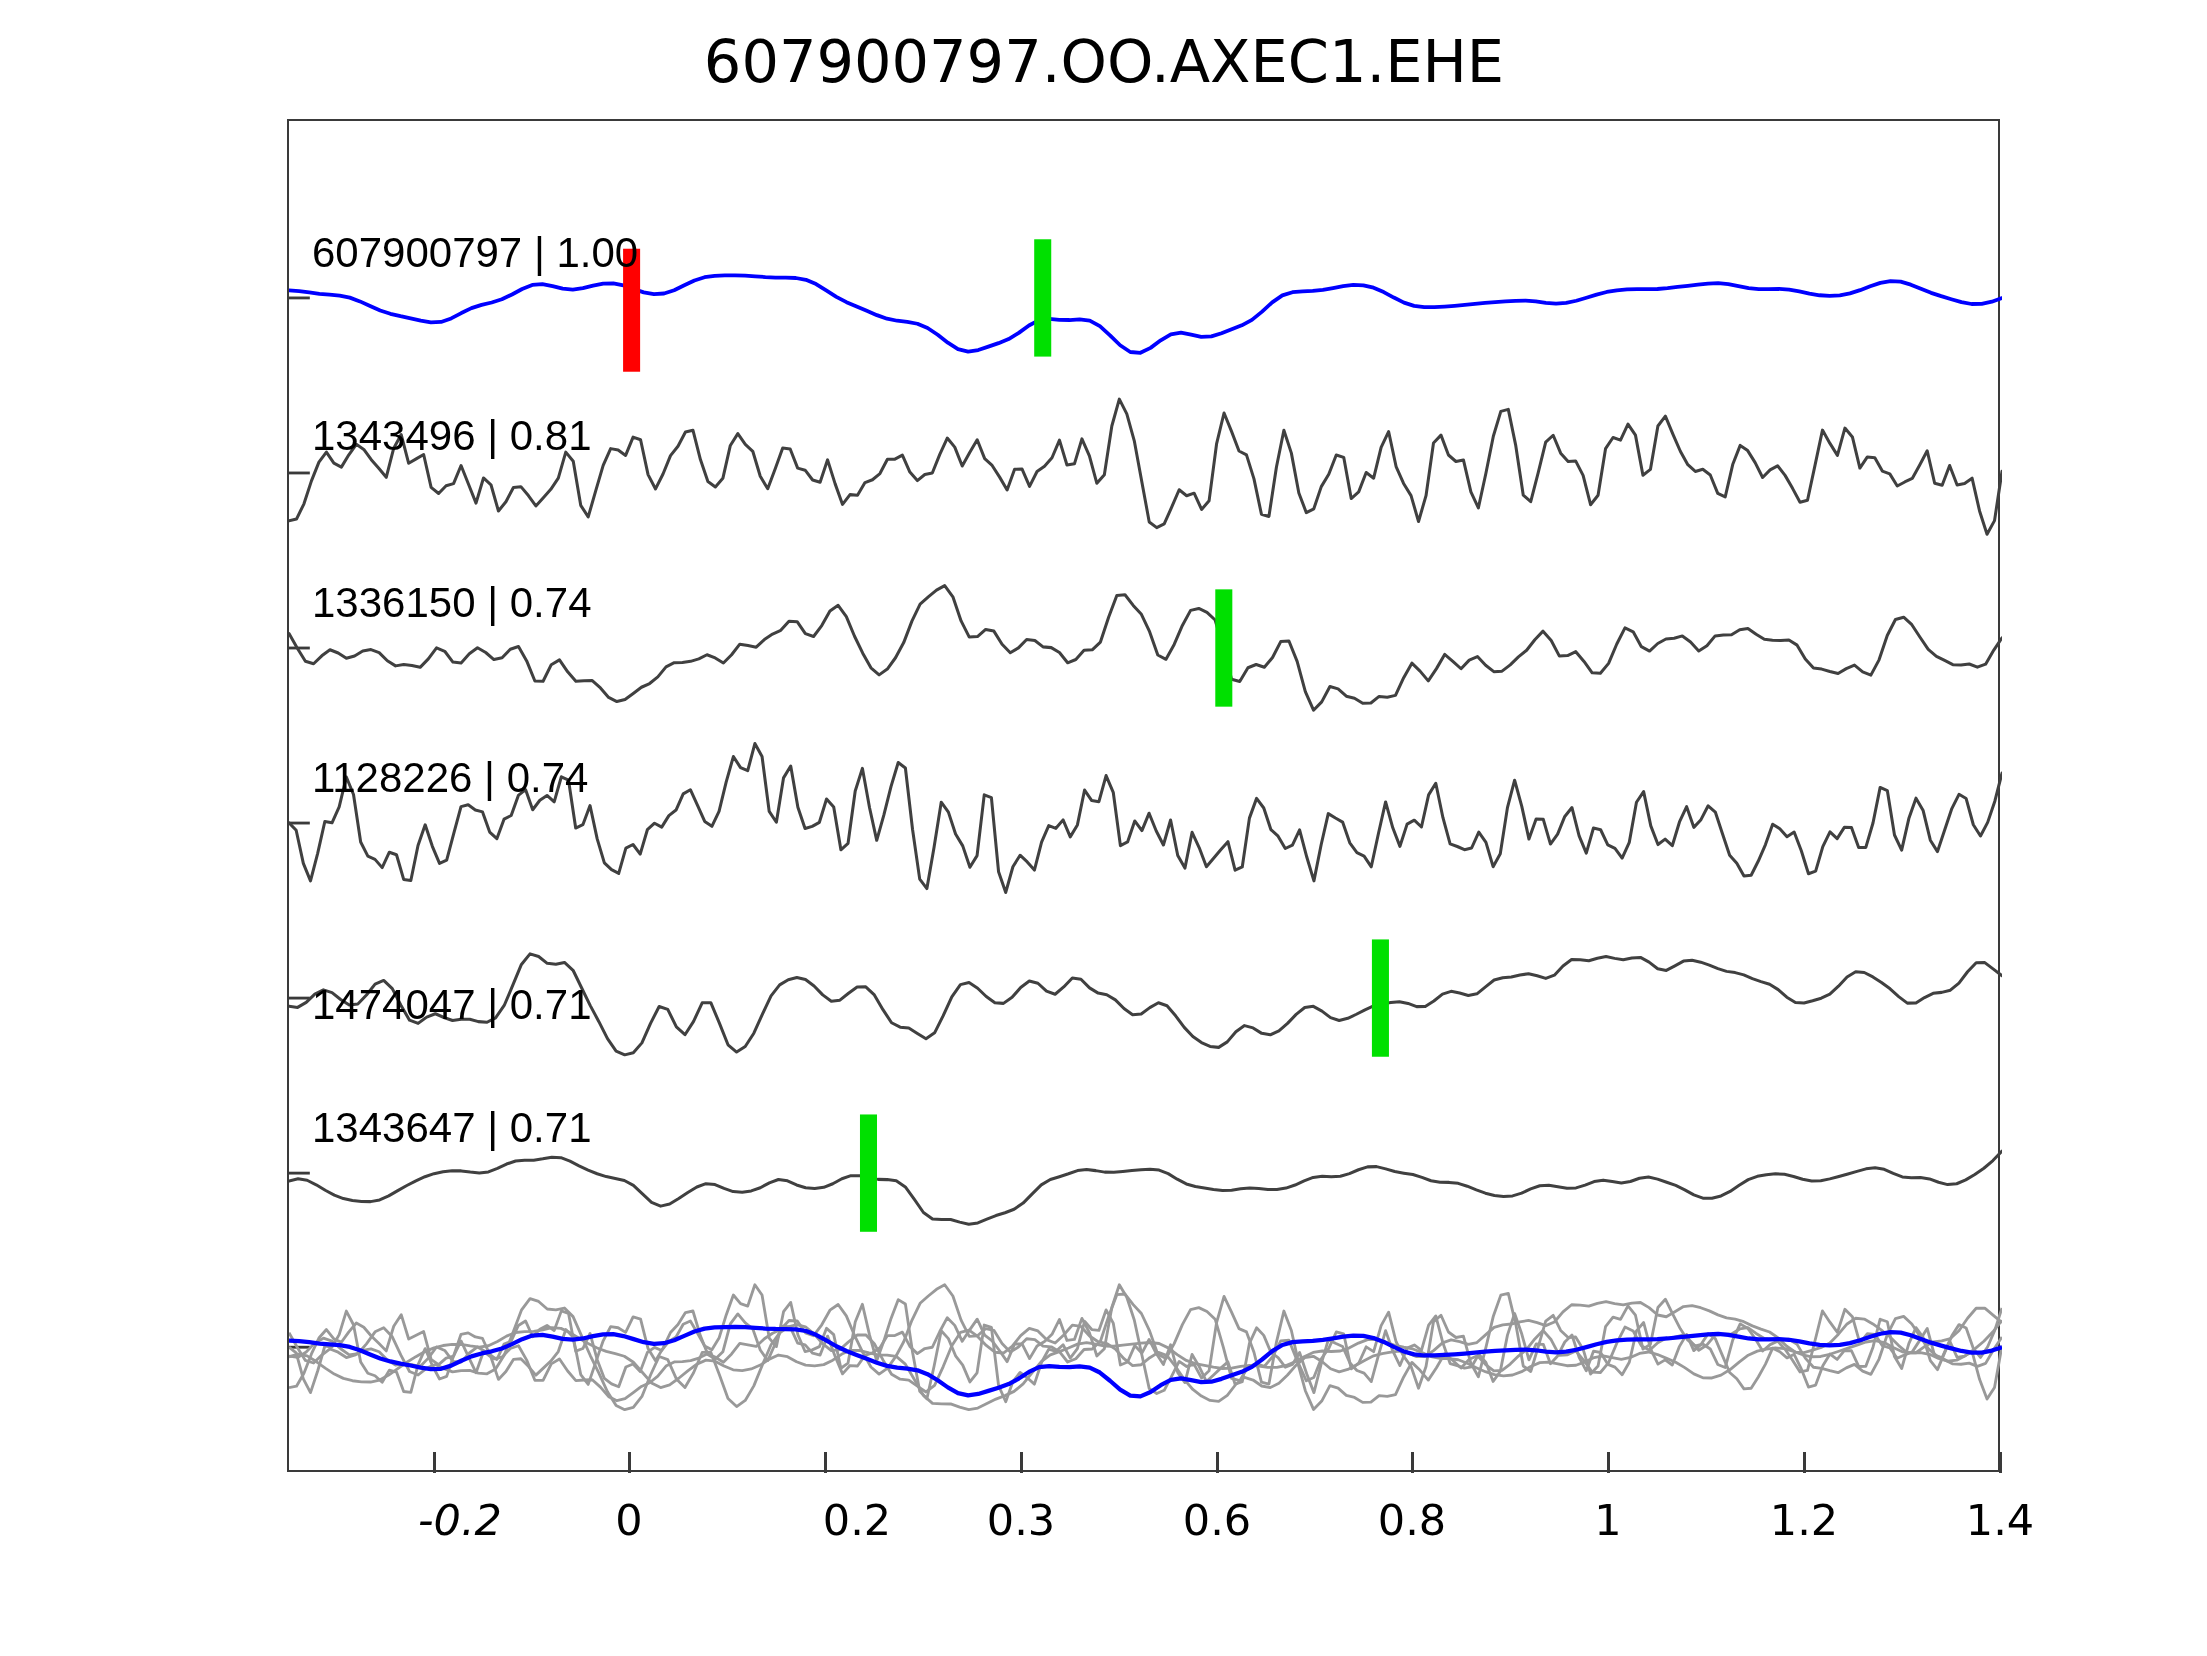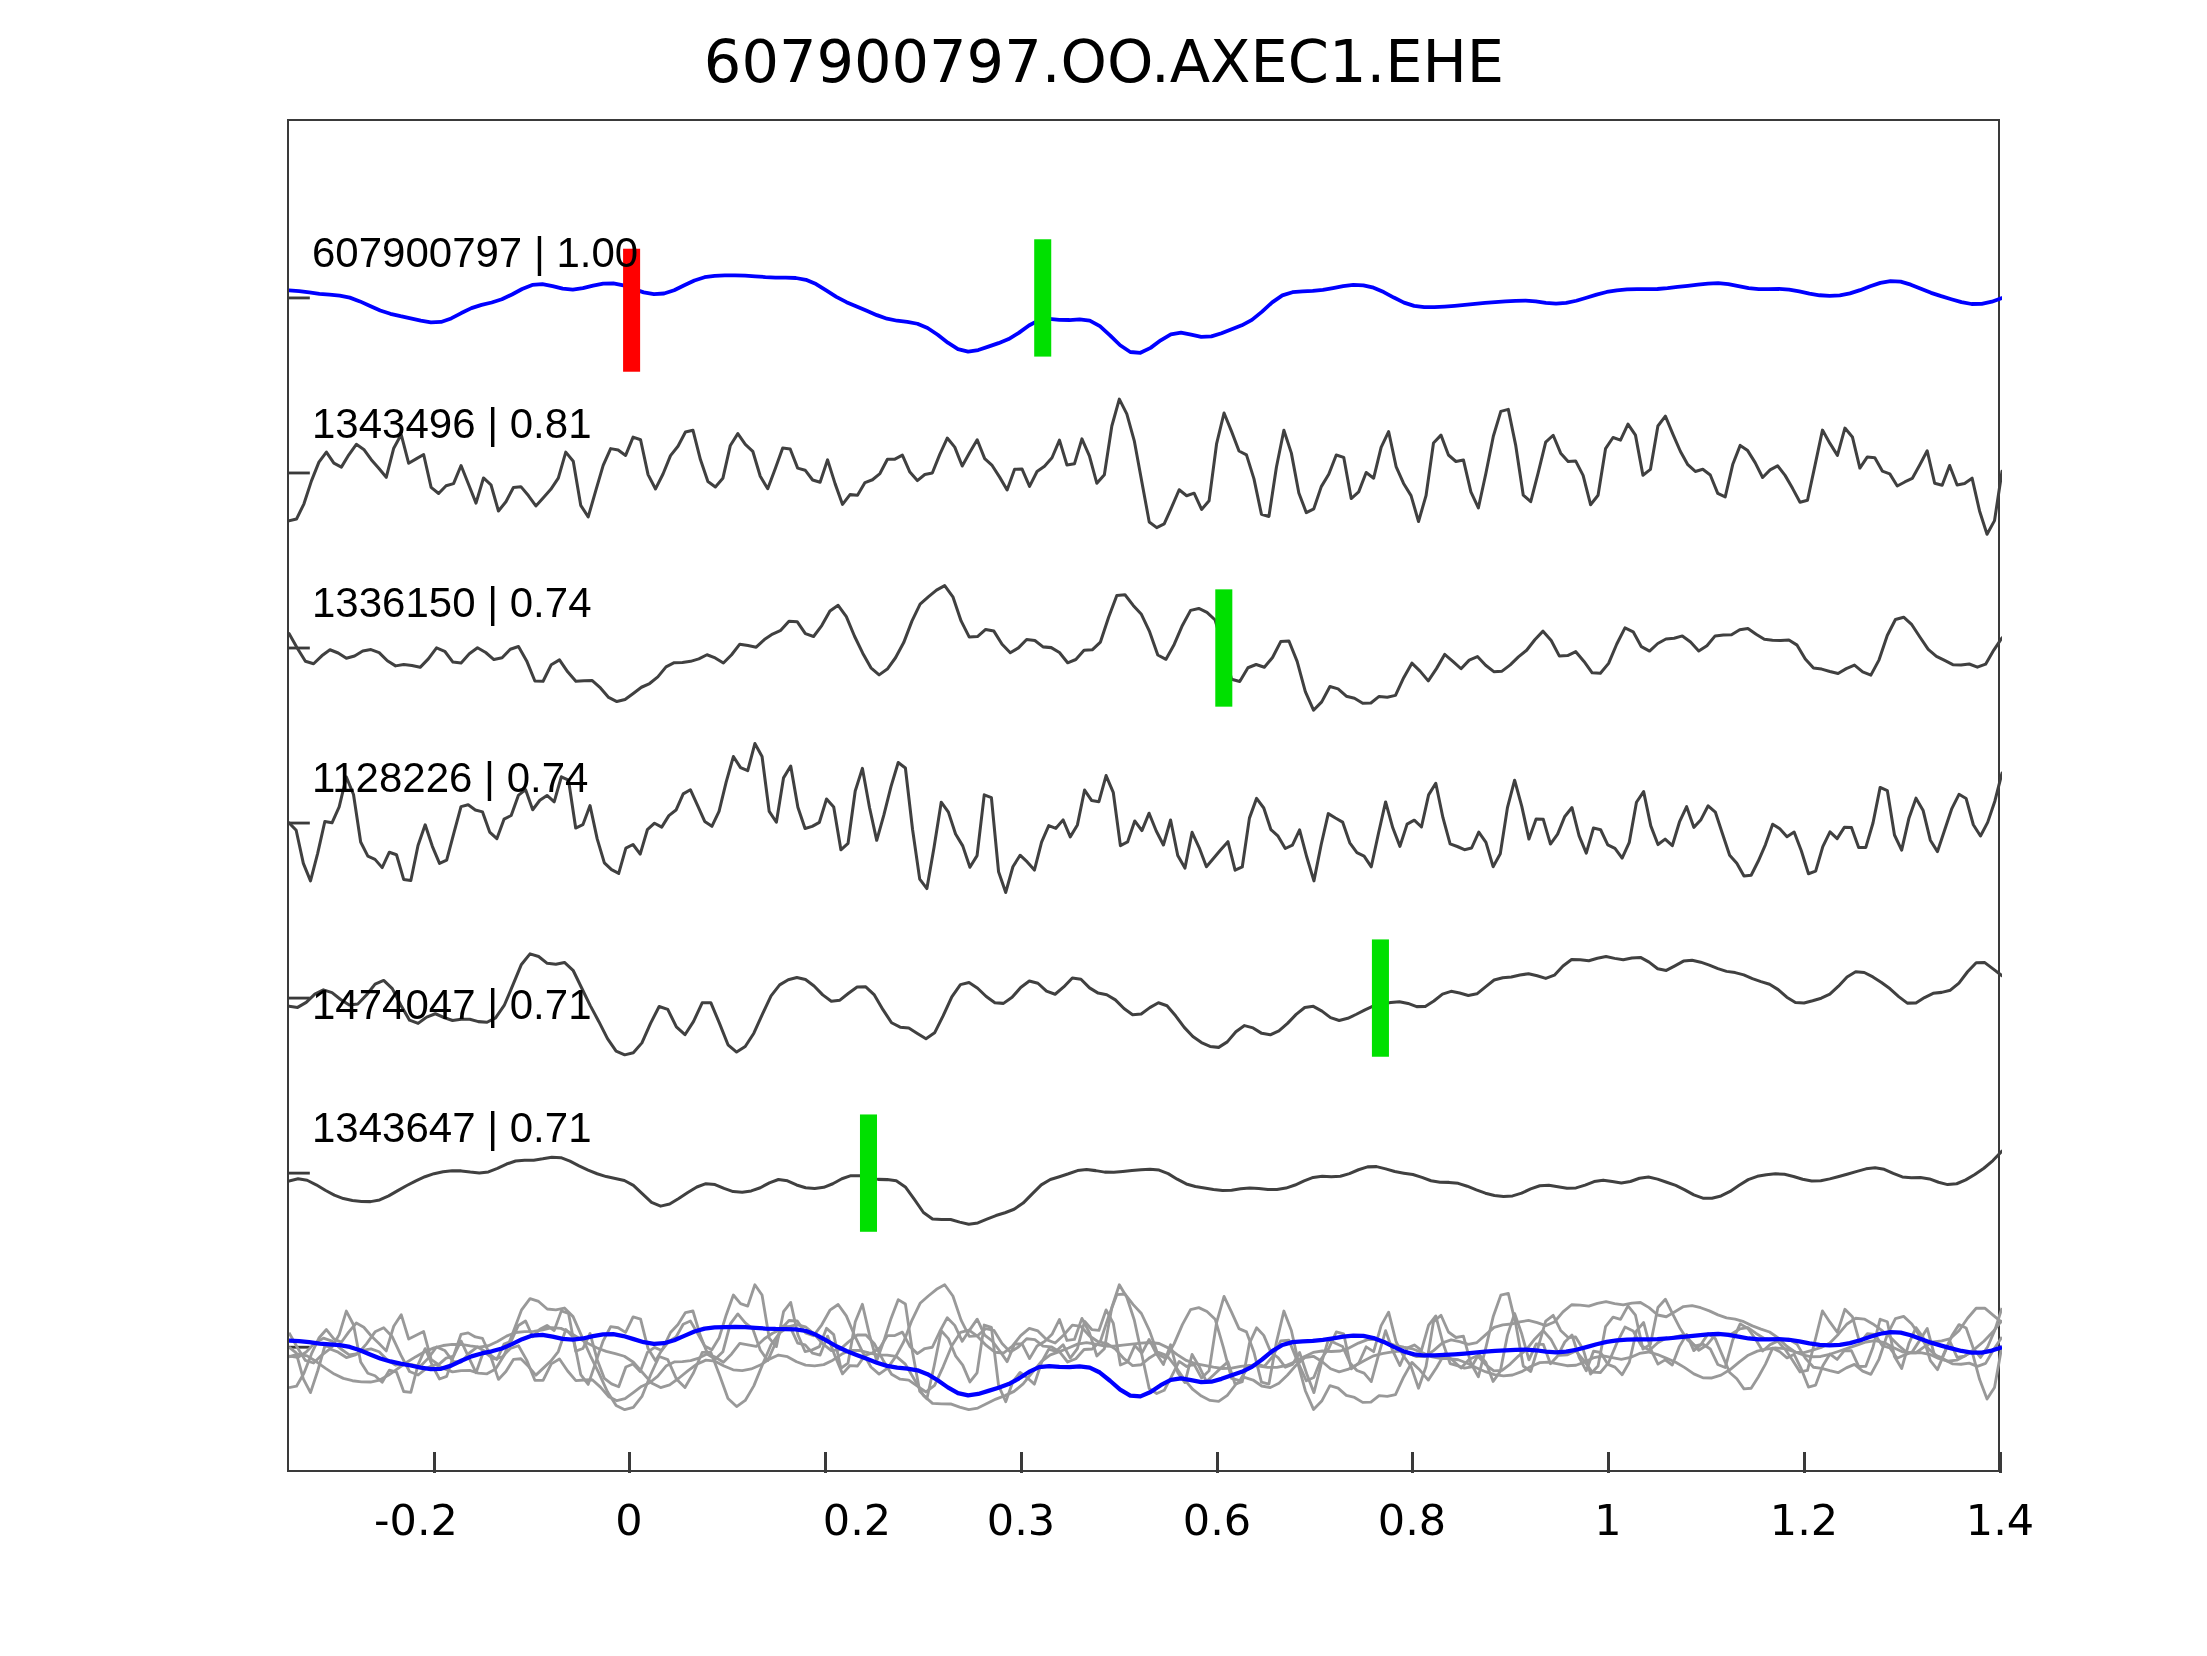--- a/index.html
+++ b/index.html
@@ -117,29 +117,29 @@
           <path d="M0.00 1280.67L8.66 1296.01L17.32 1309.97L25.98 1312.67L34.64 1304.25L43.30 1297.86L51.96 1301.26L60.62 1306.89L69.28 1304.49L77.94 1299.24L86.60 1297.67L95.26 1300.81L103.92 1309.47L112.58 1314.88L121.24 1313.48L129.90 1314.52L138.56 1316.42L147.22 1307.52L155.89 1295.80L164.55 1299.45L173.21 1310.88L181.87 1311.73L190.53 1302.12L199.19 1295.71L207.85 1300.74L216.51 1308.20L225.17 1306.36L233.83 1297.36L242.49 1294.46L251.15 1309.64L259.81 1330.91L268.47 1331.09L277.13 1313.63L285.79 1308.50L294.45 1321.19L303.11 1331.24L311.77 1330.67L320.43 1330.35L329.09 1338.16L337.75 1348.23L346.41 1352.56L355.07 1350.38L363.73 1344.03L372.39 1337.48L381.05 1333.56L389.71 1326.51L398.37 1315.91L407.03 1311.54L415.69 1311.24L424.35 1310.10L433.01 1307.48L441.67 1303.11L450.33 1306.48L459.00 1311.89L467.66 1303.12L476.32 1291.92L484.98 1293.47L493.64 1295.17L502.30 1287.06L510.96 1281.27L519.62 1277.32L528.28 1267.73L536.94 1268.17L545.60 1280.77L554.26 1283.85L562.92 1272.32L571.58 1256.86L580.24 1250.82L588.90 1262.90L597.56 1283.56L606.22 1301.45L614.88 1316.93L623.54 1324.40L632.20 1318.28L640.86 1306.29L649.52 1290.27L658.18 1267.59L666.84 1249.59L675.50 1241.89L684.16 1234.78L692.82 1230.00L701.48 1241.86L710.14 1267.36L718.80 1284.46L727.46 1283.94L736.12 1276.38L744.78 1278.12L753.44 1292.05L762.11 1300.96L770.77 1295.83L779.43 1287.05L788.09 1288.04L796.75 1294.80L805.41 1295.60L814.07 1300.78L822.73 1311.62L831.39 1308.16L840.05 1298.41L848.71 1297.87L857.37 1289.69L866.03 1263.44L874.69 1240.42L883.35 1239.75L892.01 1251.01L900.67 1260.38L909.33 1278.76L917.99 1303.41L926.65 1307.92L935.31 1292.22L943.97 1272.15L952.63 1256.25L961.29 1254.16L969.95 1258.27L978.61 1266.38L987.27 1296.26L995.93 1329.00L1004.59 1331.34L1013.25 1316.83L1021.91 1313.44L1030.57 1316.31L1039.23 1306.07L1047.89 1289.24L1056.56 1288.65L1065.22 1310.15L1073.88 1342.00L1082.54 1361.74L1091.20 1352.90L1099.86 1336.65L1108.52 1339.23L1117.18 1346.95L1125.84 1349.09L1134.50 1354.33L1143.16 1354.08L1151.82 1347.14L1160.48 1347.96L1169.14 1346.04L1177.80 1327.41L1186.46 1312.02L1195.12 1320.41L1203.78 1330.75L1212.44 1317.79L1221.10 1302.79L1229.76 1310.06L1238.42 1317.92L1247.08 1308.79L1255.74 1305.06L1264.40 1314.30L1273.06 1320.98L1281.72 1320.46L1290.38 1313.81L1299.04 1305.31L1307.70 1298.35L1316.36 1287.27L1325.02 1278.18L1333.68 1288.15L1342.34 1304.56L1351.00 1304.03L1359.67 1299.87L1368.33 1310.18L1376.99 1322.24L1385.65 1322.70L1394.31 1312.25L1402.97 1291.75L1411.63 1274.70L1420.29 1278.83L1428.95 1294.58L1437.61 1299.21L1446.27 1291.23L1454.93 1286.48L1463.59 1285.62L1472.25 1283.22L1480.91 1289.63L1489.57 1299.15L1498.23 1293.61L1506.89 1283.19L1515.55 1282.28L1524.21 1281.98L1532.87 1276.67L1541.53 1275.28L1550.19 1281.45L1558.85 1286.79L1567.51 1287.75L1576.17 1288.06L1584.83 1287.61L1593.49 1292.99L1602.15 1307.55L1610.81 1317.20L1619.47 1318.30L1628.13 1320.78L1636.79 1322.91L1645.45 1317.82L1654.11 1314.10L1662.78 1321.22L1671.44 1324.67L1680.10 1308.52L1688.76 1282.81L1697.42 1265.82L1706.08 1263.41L1714.74 1271.40L1723.40 1284.59L1732.06 1297.49L1740.72 1304.81L1749.38 1309.11L1758.04 1313.63L1766.70 1314.02L1775.36 1312.89L1784.02 1316.26L1792.68 1313.05L1801.34 1298.22L1810.00 1285.20" fill="none" stroke="#999999" stroke-width="3" stroke-linejoin="round"></path>
           <path d="M0.00 1295.88L7.57 1302.00L15.15 1329.52L22.72 1344.01L30.29 1321.15L37.87 1294.70L45.44 1295.78L53.01 1282.65L60.59 1257.77L68.16 1272.26L75.73 1311.73L83.31 1323.50L90.88 1326.16L98.45 1333.02L106.03 1320.23L113.60 1322.29L121.17 1342.82L128.74 1343.66L136.32 1314.60L143.89 1297.49L151.46 1315.31L159.04 1329.55L166.61 1326.78L174.18 1304.38L181.76 1282.34L189.33 1280.86L196.90 1285.17L204.48 1286.75L212.05 1303.48L219.62 1309.02L227.20 1292.79L234.77 1289.73L242.34 1273.04L249.92 1268.23L257.49 1284.93L265.06 1277.07L272.64 1273.08L280.21 1278.38L287.78 1257.58L295.36 1260.41L302.93 1300.19L310.50 1297.39L318.08 1281.47L325.65 1309.18L333.22 1329.04L340.79 1334.73L348.37 1337.84L355.94 1316.88L363.51 1313.79L371.09 1321.80L378.66 1301.54L386.23 1296.14L393.81 1299.42L401.38 1289.85L408.95 1285.18L416.53 1271.80L424.10 1268.33L431.67 1281.32L439.25 1294.69L446.82 1298.70L454.39 1286.31L461.97 1261.85L469.54 1240.80L477.11 1249.93L484.69 1252.54L492.26 1230.00L499.83 1240.76L507.41 1286.36L514.98 1295.35L522.55 1258.46L530.13 1248.68L537.70 1282.83L545.27 1300.58L552.85 1298.77L560.42 1295.40L567.99 1276.03L575.56 1282.72L583.14 1318.20L590.71 1312.80L598.28 1269.34L605.86 1250.57L613.43 1283.28L621.00 1310.34L628.58 1289.27L636.15 1265.56L643.72 1245.73L651.30 1250.28L658.87 1301.34L666.44 1342.57L674.02 1350.43L681.59 1316.05L689.16 1278.68L696.74 1286.95L704.31 1305.10L711.88 1314.96L719.46 1332.68L727.03 1323.04L734.60 1272.57L742.18 1274.92L749.75 1336.43L757.32 1353.64L764.90 1332.27L772.47 1322.72L780.04 1328.30L787.62 1335.06L795.19 1311.89L802.76 1298.09L810.33 1300.40L817.91 1293.37L825.48 1307.49L833.05 1297.55L840.63 1268.58L848.20 1277.32L855.77 1278.25L863.35 1256.58L870.92 1270.49L878.49 1314.77L886.07 1311.68L893.64 1294.26L901.21 1302.31L908.79 1287.82L916.36 1302.62L923.93 1314.24L931.51 1293.47L939.08 1322.94L946.65 1333.42L954.23 1303.66L961.80 1316.53L969.37 1332.30L976.95 1325.31L984.52 1318.10L992.09 1311.48L999.67 1335.18L1007.24 1332.46L1014.81 1291.90L1022.38 1275.53L1029.96 1283.49L1037.53 1301.49L1045.10 1306.94L1052.68 1317.13L1060.25 1314.29L1067.82 1301.59L1075.40 1324.24L1082.97 1343.99L1090.54 1314.22L1098.12 1288.17L1105.69 1291.84L1113.26 1295.19L1120.84 1312.46L1128.41 1320.57L1135.98 1323.44L1143.56 1332.34L1151.13 1304.72L1158.70 1278.46L1166.28 1299.96L1173.85 1315.34L1181.42 1296.92L1189.00 1293.64L1196.57 1299.29L1204.14 1272.60L1211.72 1262.94L1219.29 1291.57L1226.86 1313.30L1234.44 1315.48L1242.01 1318.11L1249.58 1316.72L1257.15 1303.48L1264.73 1312.03L1272.30 1332.24L1279.87 1321.54L1287.45 1283.20L1295.02 1260.43L1302.59 1282.11L1310.17 1309.31L1317.74 1292.56L1325.31 1292.94L1332.89 1313.44L1340.46 1305.20L1348.03 1290.51L1355.61 1283.14L1363.18 1306.68L1370.75 1320.93L1378.33 1300.15L1385.90 1301.57L1393.47 1314.08L1401.05 1317.06L1408.62 1325.12L1416.19 1311.95L1423.77 1278.70L1431.34 1269.88L1438.91 1298.34L1446.49 1313.88L1454.06 1309.38L1461.63 1314.81L1469.21 1295.09L1476.78 1282.43L1484.35 1299.58L1491.92 1293.20L1499.50 1281.64L1507.07 1286.91L1514.64 1304.84L1522.22 1322.71L1529.79 1329.37L1537.36 1339.98L1544.94 1339.33L1552.51 1327.54L1560.08 1313.85L1567.66 1296.99L1575.23 1300.77L1582.80 1307.32L1590.38 1303.48L1597.95 1319.00L1605.52 1338.12L1613.10 1335.98L1620.67 1315.61L1628.24 1303.29L1635.82 1308.92L1643.39 1299.56L1650.96 1299.77L1658.54 1316.34L1666.11 1316.22L1673.68 1295.98L1681.26 1266.41L1688.83 1269.06L1696.40 1305.92L1703.97 1318.51L1711.55 1292.28L1719.12 1275.33L1726.69 1285.63L1734.27 1310.23L1741.84 1319.70L1749.41 1301.71L1756.99 1283.98L1764.56 1272.13L1772.13 1275.67L1779.71 1297.41L1787.28 1306.75L1794.85 1295.45L1802.43 1277.89L1810.00 1254.49" fill="none" stroke="#999999" stroke-width="3" stroke-linejoin="round"></path>
           <path d="M0.00 1305.44L9.10 1306.83L18.19 1301.03L27.29 1291.43L36.38 1286.48L45.48 1289.61L54.57 1297.61L63.67 1304.13L72.76 1302.91L81.86 1292.42L90.95 1279.74L100.05 1275.50L109.15 1284.98L118.24 1304.38L127.34 1321.69L136.43 1325.38L145.53 1318.12L154.62 1314.23L163.72 1318.57L172.81 1322.01L181.91 1320.66L191.01 1320.59L200.10 1323.37L209.20 1324.12L218.29 1318.93L227.39 1304.60L236.48 1281.01L245.58 1256.87L254.67 1244.58L263.77 1247.62L272.86 1255.63L281.96 1256.61L291.06 1254.60L300.15 1263.67L309.25 1284.24L318.34 1304.76L327.44 1323.42L336.53 1343.19L345.63 1357.54L354.72 1362.00L363.82 1359.52L372.91 1348.08L382.01 1325.38L391.11 1305.78L400.20 1309.09L409.30 1329.47L418.39 1338.60L427.49 1323.02L436.58 1301.52L445.68 1301.30L454.77 1325.09L463.87 1350.29L472.96 1358.74L482.06 1352.27L491.16 1336.85L500.25 1314.62L509.35 1293.41L518.44 1280.69L527.54 1274.60L536.63 1272.16L545.73 1274.40L554.82 1281.91L563.92 1292.30L573.02 1299.65L582.11 1298.45L591.21 1290.39L600.30 1283.12L609.40 1282.91L618.49 1292.36L627.59 1309.44L636.68 1324.66L645.78 1329.80L654.87 1330.75L663.97 1337.17L673.07 1343.30L682.16 1336.38L691.26 1316.44L700.35 1294.49L709.45 1280.36L718.54 1277.93L727.64 1284.57L736.73 1294.15L745.83 1301.31L754.92 1302.15L764.02 1295.14L773.12 1283.73L782.21 1276.13L791.31 1278.76L800.40 1287.96L809.50 1291.56L818.59 1283.07L827.69 1272.60L836.78 1274.06L845.88 1284.12L854.97 1290.19L864.07 1292.12L873.17 1298.04L882.26 1308.17L891.36 1315.39L900.45 1314.50L909.55 1307.10L918.64 1301.41L927.74 1304.96L936.83 1316.63L945.93 1330.03L955.03 1340.66L964.12 1347.67L973.22 1352.25L982.31 1353.31L991.41 1346.90L1000.50 1335.14L1009.60 1327.97L1018.69 1330.68L1027.79 1337.01L1036.88 1338.66L1045.98 1334.09L1055.08 1325.41L1064.17 1314.98L1073.27 1306.97L1082.36 1305.61L1091.46 1311.12L1100.55 1318.75L1109.65 1322.04L1118.74 1319.52L1127.84 1314.79L1136.93 1309.69L1146.03 1305.10L1155.13 1302.73L1164.22 1301.23L1173.32 1300.17L1182.41 1302.24L1191.51 1305.95L1200.60 1305.71L1209.70 1299.32L1218.79 1291.38L1227.89 1288.15L1236.98 1290.18L1246.08 1292.94L1255.18 1291.04L1264.27 1283.00L1273.37 1275.02L1282.46 1272.34L1291.56 1271.49L1300.65 1269.12L1309.75 1267.72L1318.84 1270.07L1327.94 1273.12L1337.04 1269.36L1346.13 1258.63L1355.23 1251.14L1364.32 1251.51L1373.42 1252.58L1382.51 1249.71L1391.61 1247.74L1400.70 1249.84L1409.80 1251.32L1418.89 1249.34L1427.99 1248.71L1437.09 1254.16L1446.18 1261.94L1455.28 1263.81L1464.37 1258.51L1473.47 1253.01L1482.56 1252.09L1491.66 1254.27L1500.75 1257.62L1509.85 1261.80L1518.94 1264.95L1528.04 1266.39L1537.14 1269.03L1546.23 1273.44L1555.33 1276.82L1564.42 1279.89L1573.52 1286.20L1582.61 1294.99L1591.71 1301.13L1600.80 1301.78L1609.90 1299.14L1618.99 1296.17L1628.09 1291.44L1637.19 1282.22L1646.28 1271.42L1655.38 1265.36L1664.47 1266.23L1673.57 1271.40L1682.66 1277.87L1691.76 1285.21L1700.85 1294.26L1709.95 1301.86L1719.05 1301.82L1728.14 1295.35L1737.24 1290.49L1746.33 1289.37L1755.43 1286.81L1764.52 1278.55L1773.62 1265.39L1782.71 1254.83L1791.81 1254.75L1800.90 1262.32L1810.00 1269.96" fill="none" stroke="#999999" stroke-width="3" stroke-linejoin="round"></path>
           <path d="M0.00 1306.10L9.58 1303.38L19.15 1305.18L28.73 1311.12L38.31 1318.16L47.88 1324.39L57.46 1328.92L67.04 1331.41L76.61 1332.61L86.19 1332.81L95.77 1330.70L105.34 1325.45L114.92 1318.58L124.50 1311.97L134.07 1305.97L143.65 1300.64L153.23 1296.68L162.80 1294.22L172.38 1292.94L181.96 1293.10L191.53 1294.66L201.11 1295.86L210.69 1294.44L220.26 1289.93L229.84 1284.27L239.42 1280.41L248.99 1279.45L258.57 1279.30L268.15 1277.57L277.72 1275.38L287.30 1276.07L296.88 1280.54L306.46 1286.56L316.03 1292.12L325.61 1296.81L335.19 1300.46L344.76 1302.85L354.34 1305.55L363.92 1311.88L373.49 1322.76L383.07 1333.74L392.65 1338.61L402.22 1335.80L411.80 1328.78L421.38 1321.04L430.95 1313.94L440.53 1309.61L450.11 1310.73L459.68 1315.79L469.26 1319.88L478.84 1320.66L488.41 1318.98L497.99 1314.87L507.57 1308.60L517.14 1304.26L526.72 1305.98L536.30 1311.32L545.87 1314.90L555.45 1315.74L565.03 1314.38L574.60 1309.71L584.18 1303.23L593.76 1299.26L603.33 1299.49L612.91 1302.02L622.49 1304.07L632.06 1304.38L641.64 1305.75L651.22 1313.85L660.79 1330.06L670.37 1346.86L679.95 1355.32L689.52 1355.82L699.10 1355.97L708.68 1359.29L718.25 1362.00L727.83 1360.29L737.41 1355.46L746.98 1350.79L756.56 1347.15L766.14 1342.69L775.71 1334.69L785.29 1322.82L794.87 1311.20L804.44 1304.15L814.02 1300.60L823.60 1296.79L833.17 1292.69L842.75 1291.21L852.33 1292.77L861.90 1294.72L871.48 1295.00L881.06 1293.88L890.63 1292.66L900.21 1291.72L909.79 1291.05L919.37 1292.10L928.94 1296.70L938.52 1303.81L948.10 1309.98L957.67 1313.33L967.25 1315.12L976.83 1317.04L986.40 1318.52L995.98 1318.09L1005.56 1316.21L1015.13 1315.15L1024.71 1315.99L1034.29 1317.28L1043.86 1317.26L1053.44 1315.32L1063.02 1311.36L1072.59 1306.02L1082.17 1301.54L1091.75 1300.00L1101.32 1300.56L1110.90 1300.03L1120.48 1296.61L1130.05 1291.64L1139.63 1287.93L1149.21 1287.59L1158.78 1290.47L1168.36 1294.00L1177.94 1296.05L1187.51 1297.86L1197.09 1301.54L1206.67 1305.88L1216.24 1307.91L1225.82 1307.97L1235.40 1309.22L1244.97 1312.91L1254.55 1317.63L1264.13 1321.90L1273.70 1324.96L1283.28 1326.28L1292.86 1325.40L1302.43 1321.82L1312.01 1316.44L1321.59 1312.32L1331.16 1311.75L1340.74 1313.71L1350.32 1315.57L1359.89 1315.07L1369.47 1311.48L1379.05 1306.89L1388.62 1305.06L1398.20 1306.96L1407.78 1308.85L1417.35 1306.85L1426.93 1302.56L1436.51 1301.04L1446.08 1303.74L1455.66 1307.80L1465.24 1311.92L1474.81 1317.58L1484.39 1324.15L1493.97 1328.33L1503.54 1328.51L1513.12 1325.47L1522.70 1319.63L1532.28 1311.69L1541.85 1304.45L1551.43 1300.15L1561.01 1298.00L1570.58 1296.83L1580.16 1297.50L1589.74 1300.44L1599.31 1303.98L1608.89 1306.09L1618.47 1305.80L1628.04 1303.45L1637.62 1300.26L1647.20 1297.06L1656.77 1293.70L1666.35 1290.48L1675.93 1288.99L1685.50 1291.05L1695.08 1296.23L1704.66 1300.88L1714.23 1302.04L1723.81 1301.61L1733.39 1303.50L1742.96 1307.81L1752.54 1310.84L1762.12 1309.73L1771.69 1304.73L1781.27 1297.71L1790.85 1289.68L1800.42 1279.77L1810.00 1267.58" fill="none" stroke="#999999" stroke-width="3" stroke-linejoin="round"></path>
           <path d="M0.00 1288.94L10.71 1289.46L21.42 1290.69L32.13 1292.09L42.84 1292.93L53.55 1293.74L64.26 1295.72L74.97 1299.29L85.68 1303.71L96.39 1307.86L107.10 1311.03L117.81 1313.32L128.52 1315.35L139.23 1317.53L149.94 1319.20L160.65 1318.78L171.36 1315.44L182.07 1310.33L192.78 1305.67L203.49 1302.59L214.20 1300.33L224.91 1297.30L235.62 1292.74L246.33 1287.51L257.04 1283.69L267.75 1282.91L278.46 1284.81L289.17 1287.22L299.88 1288.04L310.59 1286.75L321.30 1284.32L332.01 1282.37L342.72 1282.22L353.43 1284.18L364.14 1287.46L374.85 1290.71L385.56 1292.47L396.27 1291.79L406.98 1288.67L417.69 1284.03L428.40 1279.45L439.11 1276.36L449.82 1275.06L460.53 1274.70L471.24 1274.60L481.95 1274.83L492.66 1275.49L503.37 1276.24L514.08 1276.68L524.79 1276.79L535.50 1277.12L546.21 1278.84L556.92 1282.91L567.63 1288.87L578.34 1294.99L589.05 1300.03L599.76 1304.16L610.47 1308.21L621.18 1312.32L631.89 1315.70L642.60 1317.62L653.31 1318.66L664.02 1320.47L674.73 1324.49L685.44 1330.93L696.15 1338.45L706.86 1344.49L717.57 1346.83L728.28 1345.38L738.99 1342.17L749.70 1338.85L760.41 1334.95L771.12 1329.13L781.83 1322.13L792.54 1317.06L803.25 1315.87L813.96 1316.81L824.67 1316.92L835.38 1316.23L846.09 1317.49L856.80 1322.76L867.51 1331.44L878.22 1340.82L888.93 1347.23L899.64 1348.00L910.36 1343.32L921.07 1336.18L931.78 1330.51L942.49 1328.89L953.20 1330.77L963.91 1332.91L974.62 1332.46L985.33 1329.43L996.04 1325.70L1006.75 1321.98L1017.46 1316.79L1028.17 1308.98L1038.88 1300.19L1049.59 1293.61L1060.30 1290.59L1071.01 1289.82L1081.72 1289.39L1092.43 1288.34L1103.14 1286.64L1113.85 1284.80L1124.56 1283.68L1135.27 1284.05L1145.98 1286.32L1156.69 1290.44L1167.40 1295.65L1178.11 1300.46L1188.82 1303.57L1199.53 1304.75L1210.24 1304.71L1220.95 1304.18L1231.66 1303.49L1242.37 1302.65L1253.08 1301.65L1263.79 1300.70L1274.50 1299.98L1285.21 1299.35L1295.92 1298.70L1306.63 1298.46L1317.34 1299.21L1328.05 1300.60L1338.76 1301.40L1349.47 1300.73L1360.18 1298.69L1370.89 1295.88L1381.60 1292.88L1392.31 1290.36L1403.02 1288.75L1413.73 1287.98L1424.44 1287.73L1435.15 1287.72L1445.86 1287.53L1456.57 1286.78L1467.28 1285.62L1477.99 1284.46L1488.70 1283.37L1499.41 1282.36L1510.12 1281.99L1520.83 1282.89L1531.54 1284.85L1542.25 1286.77L1552.96 1287.70L1563.67 1287.63L1574.38 1287.46L1585.09 1288.13L1595.80 1289.81L1606.51 1291.85L1617.22 1293.47L1627.93 1294.13L1638.64 1293.57L1649.35 1291.69L1660.06 1288.63L1670.77 1284.99L1681.48 1281.77L1692.19 1280.05L1702.90 1280.60L1713.61 1283.39L1724.32 1287.37L1735.03 1291.17L1745.74 1294.31L1756.45 1297.20L1767.16 1299.95L1777.87 1301.76L1788.58 1301.68L1799.29 1299.56L1810.00 1296.16" fill="none" stroke="#0000ff" stroke-width="4.5" stroke-linejoin="round"></path>
         </g>
       </svg>
   </div>
 
   <div class="trace-label" style="left:312px; top:232px;">607900797 | 1.00</div>
-  <div class="trace-label" style="left:312px; top:403px;">1343496 | 0.81</div>
+  <div class="trace-label" style="left:312px; top:415px;">1343496 | 0.81</div>
   <div class="trace-label" style="left:312px; top:582px;">1336150 | 0.74</div>
   <div class="trace-label" style="left:312px; top:757px;text-align:center;">1128226 | 0.74</div>
   <div class="trace-label" style="left:312px; top:984px;">1474047 | 0.71</div>
   <div class="trace-label" style="left:312px; top:1107px;">1343647 | 0.71</div>
 
   <div id="xticks">
       <div class="xtick-mark" style="left: 433px; top: 1452px; height: 21px;"></div>
-      <div class="xtick-label" style="left: 416px;">-0.2</div>
+      <div class="xtick-label" style="left: 460px; font-style: italic;">-0.2</div>
       <div class="xtick-mark" style="left: 628px; top: 1452px; height: 21px;"></div>
       <div class="xtick-label" style="left: 629px;">0</div>
       <div class="xtick-mark" style="left: 824px; top: 1452px; height: 21px;"></div>
       <div class="xtick-label" style="left: 857px; text-align: center;">0.2</div>
       <div class="xtick-mark" style="left: 1020px; top: 1452px; height: 21px;"></div>
       <div class="xtick-label" style="left: 1021px;">0.3</div>
       <div class="xtick-mark" style="left: 1216px; top: 1452px; height: 21px;"></div>
       <div class="xtick-label" style="left: 1217px;">0.6</div>
       <div class="xtick-mark" style="left: 1411px; top: 1452px; height: 21px;"></div>
       <div class="xtick-label" style="left: 1412px;">0.8</div>

